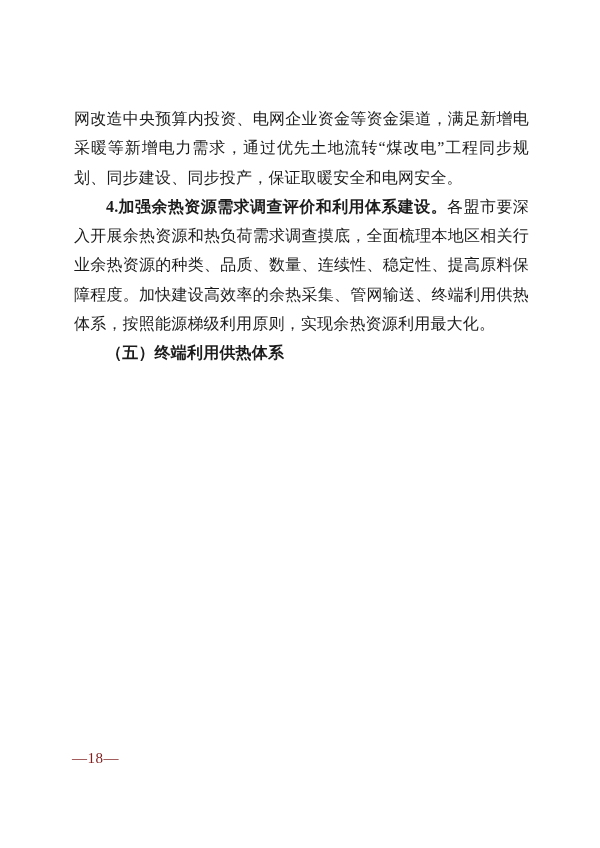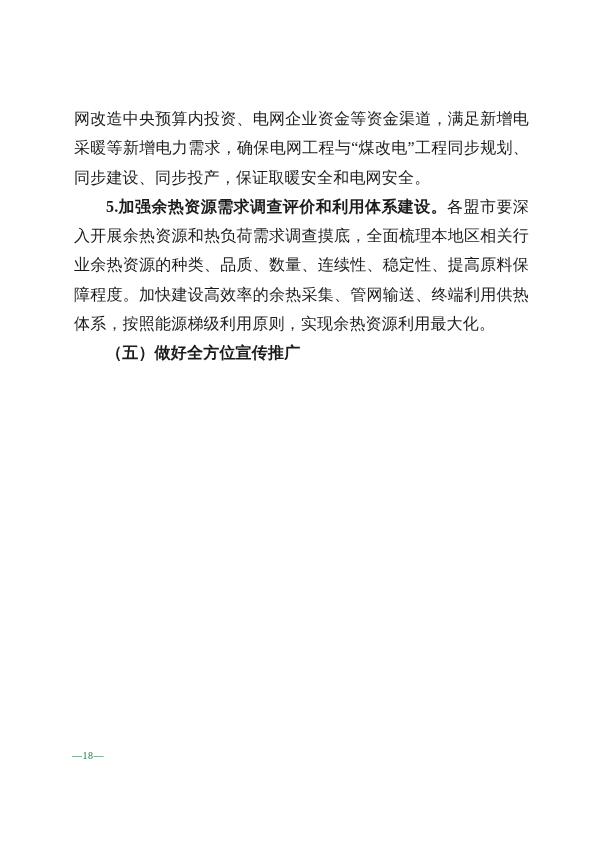--- a/index.html
+++ b/index.html
@@ -42,39 +42,39 @@
   .body-text b {
     font-weight: bold;
   }
   .section-heading {
     font-weight: bold;
   }
   .page-number {
     position: absolute;
     left: 72px;
     top: 750px;
-    font-size: 10px;
-    color: #15803d;
+    font-size: 15px;
+    color: #7f1d1d;
     letter-spacing: 0.5px;
   }
 </style>
 </head>
 <body>
 
 <div class="page">
 
   <div class="body-text">
 
-    <p class="no-indent">网改造中央预算内投资、电网企业资金等资金渠道，满足新增电采暖等新增电力需求，确保电网工程与“煤改电”工程同步规划、同步建设、同步投产，保证取暖安全和电网安全。</p>
+    <p class="no-indent">网改造中央预算内投资、电网企业资金等资金渠道，满足新增电采暖等新增电力需求，通过优先土地流转“煤改电”工程同步规划、同步建设、同步投产，保证取暖安全和电网安全。</p>
 
 
     <p>
-      <b>5.加强余热资源需求调查评价和利用体系建设。</b><span>各盟市要深入开展余热资源和热负荷需求调查摸底，全面梳理本地区相关行业余热资源的种类、品质、数量、连续性、稳定性、提高原料保障程度。加快建设高效率的余热采集、管网输送、终端利用供热体系，按照能源梯级利用原则，实现余热资源利用最大化。</span>
+      <b>4.加强余热资源需求调查评价和利用体系建设。</b><span>各盟市要深入开展余热资源和热负荷需求调查摸底，全面梳理本地区相关行业余热资源的种类、品质、数量、连续性、稳定性、提高原料保障程度。加快建设高效率的余热采集、管网输送、终端利用供热体系，按照能源梯级利用原则，实现余热资源利用最大化。</span>
     </p>
 
 
-    <p class="section-heading">（五）做好全方位宣传推广</p>
+    <p class="section-heading">（五）终端利用供热体系</p>
 
   </div>
 
   <div class="page-number">—18—</div>
 
 </div>
 
 </body></html>

